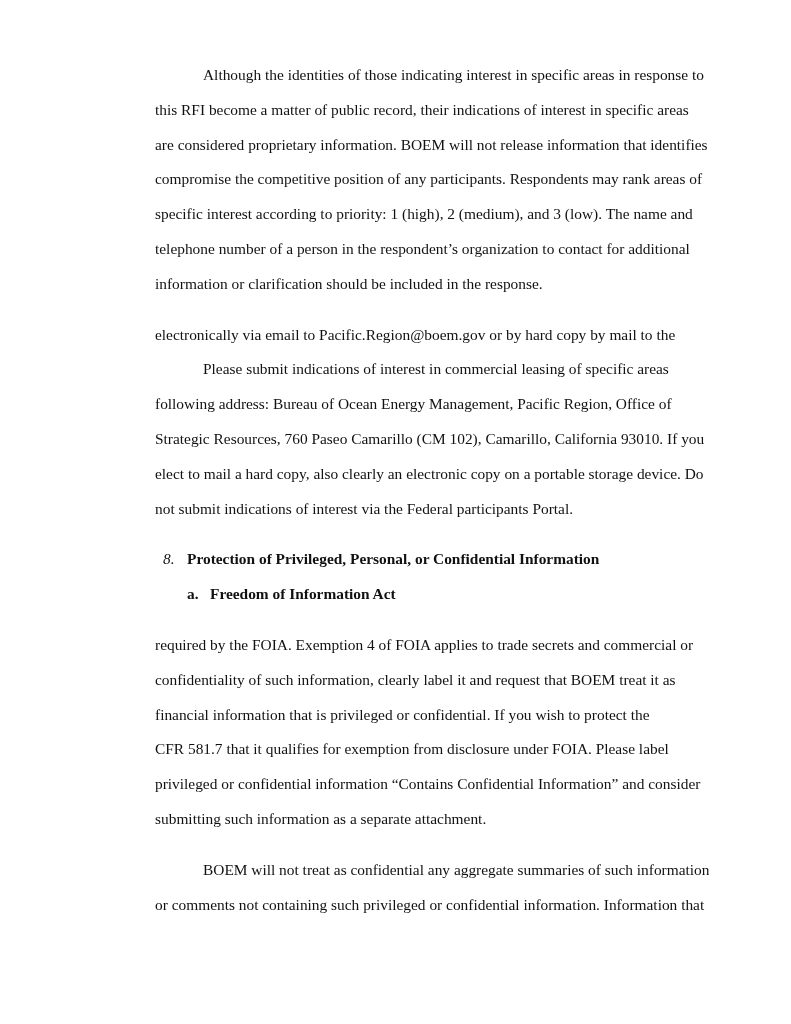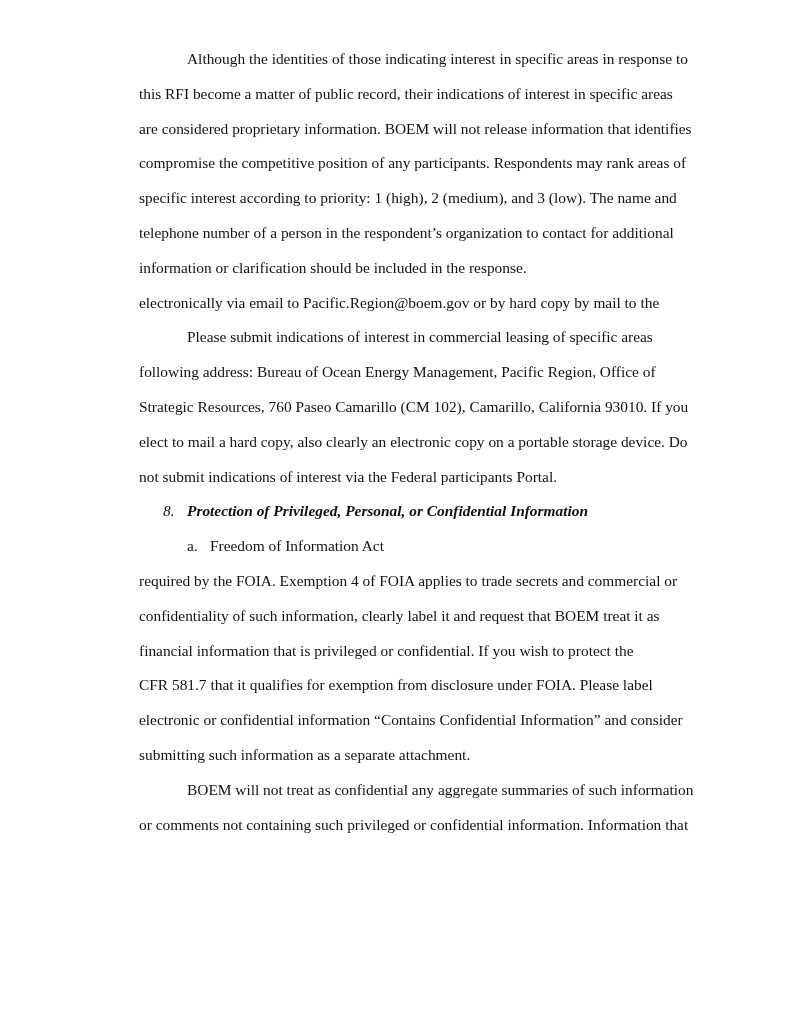--- a/index.html
+++ b/index.html
@@ -17,21 +17,21 @@
     }
     .page {
       position: absolute;
       left: 139px;
       top: 42px;
       width: 556px;
       font-size: 15.4px;
       line-height: 34.8px;
     }
     .para {
-      margin: 0;
+      margin: 16px;
       text-align: left;
       text-indent: 48px;
       white-space: normal;
     }
     .line {
       display: block;
       white-space: nowrap;
     }
     .para .line { text-indent: 0; }
     .para .line.first { padding-left: 48px; }
@@ -40,26 +40,26 @@
       white-space: nowrap;
       padding-left: 24px;
     }
     .heading .num {
       display: inline-block;
       width: 24px;
       font-style: italic;
     }
     .heading .title {
       font-weight: bold;
-      font-style: italic;
     }
     .subheading {
       display: block;
       white-space: nowrap;
       padding-left: 48px;
+      font-weight: bold;
     }
     .subheading .num {
       display: inline-block;
       width: 23px;
     }
   </style>
 </head>
 <body>
 
 <div class="page">
@@ -89,21 +89,21 @@
 
   <div class="subheading">
     <span class="num">a.</span><span class="title">Freedom of Information Act</span>
   </div>
 
   <div class="para">
     <span class="line">required by the FOIA. Exemption 4 of FOIA applies to trade secrets and commercial or</span>
     <span class="line">confidentiality of such information, clearly label it and request that BOEM treat it as</span>
     <span class="line">financial information that is privileged or confidential. If you wish to protect the</span>
     <span class="line">CFR 581.7 that it qualifies for exemption from disclosure under FOIA. Please label</span>
-    <span class="line">electronic or confidential information “Contains Confidential Information” and consider</span>
+    <span class="line">privileged or confidential information “Contains Confidential Information” and consider</span>
     <span class="line">submitting such information as a separate attachment.</span>
   </div>
 
   <div class="para">
     <span class="line first">BOEM will not treat as confidential any aggregate summaries of such information</span>
     <span class="line">or comments not containing such privileged or confidential information. Information that</span>
   </div>
 
 </div>
 

